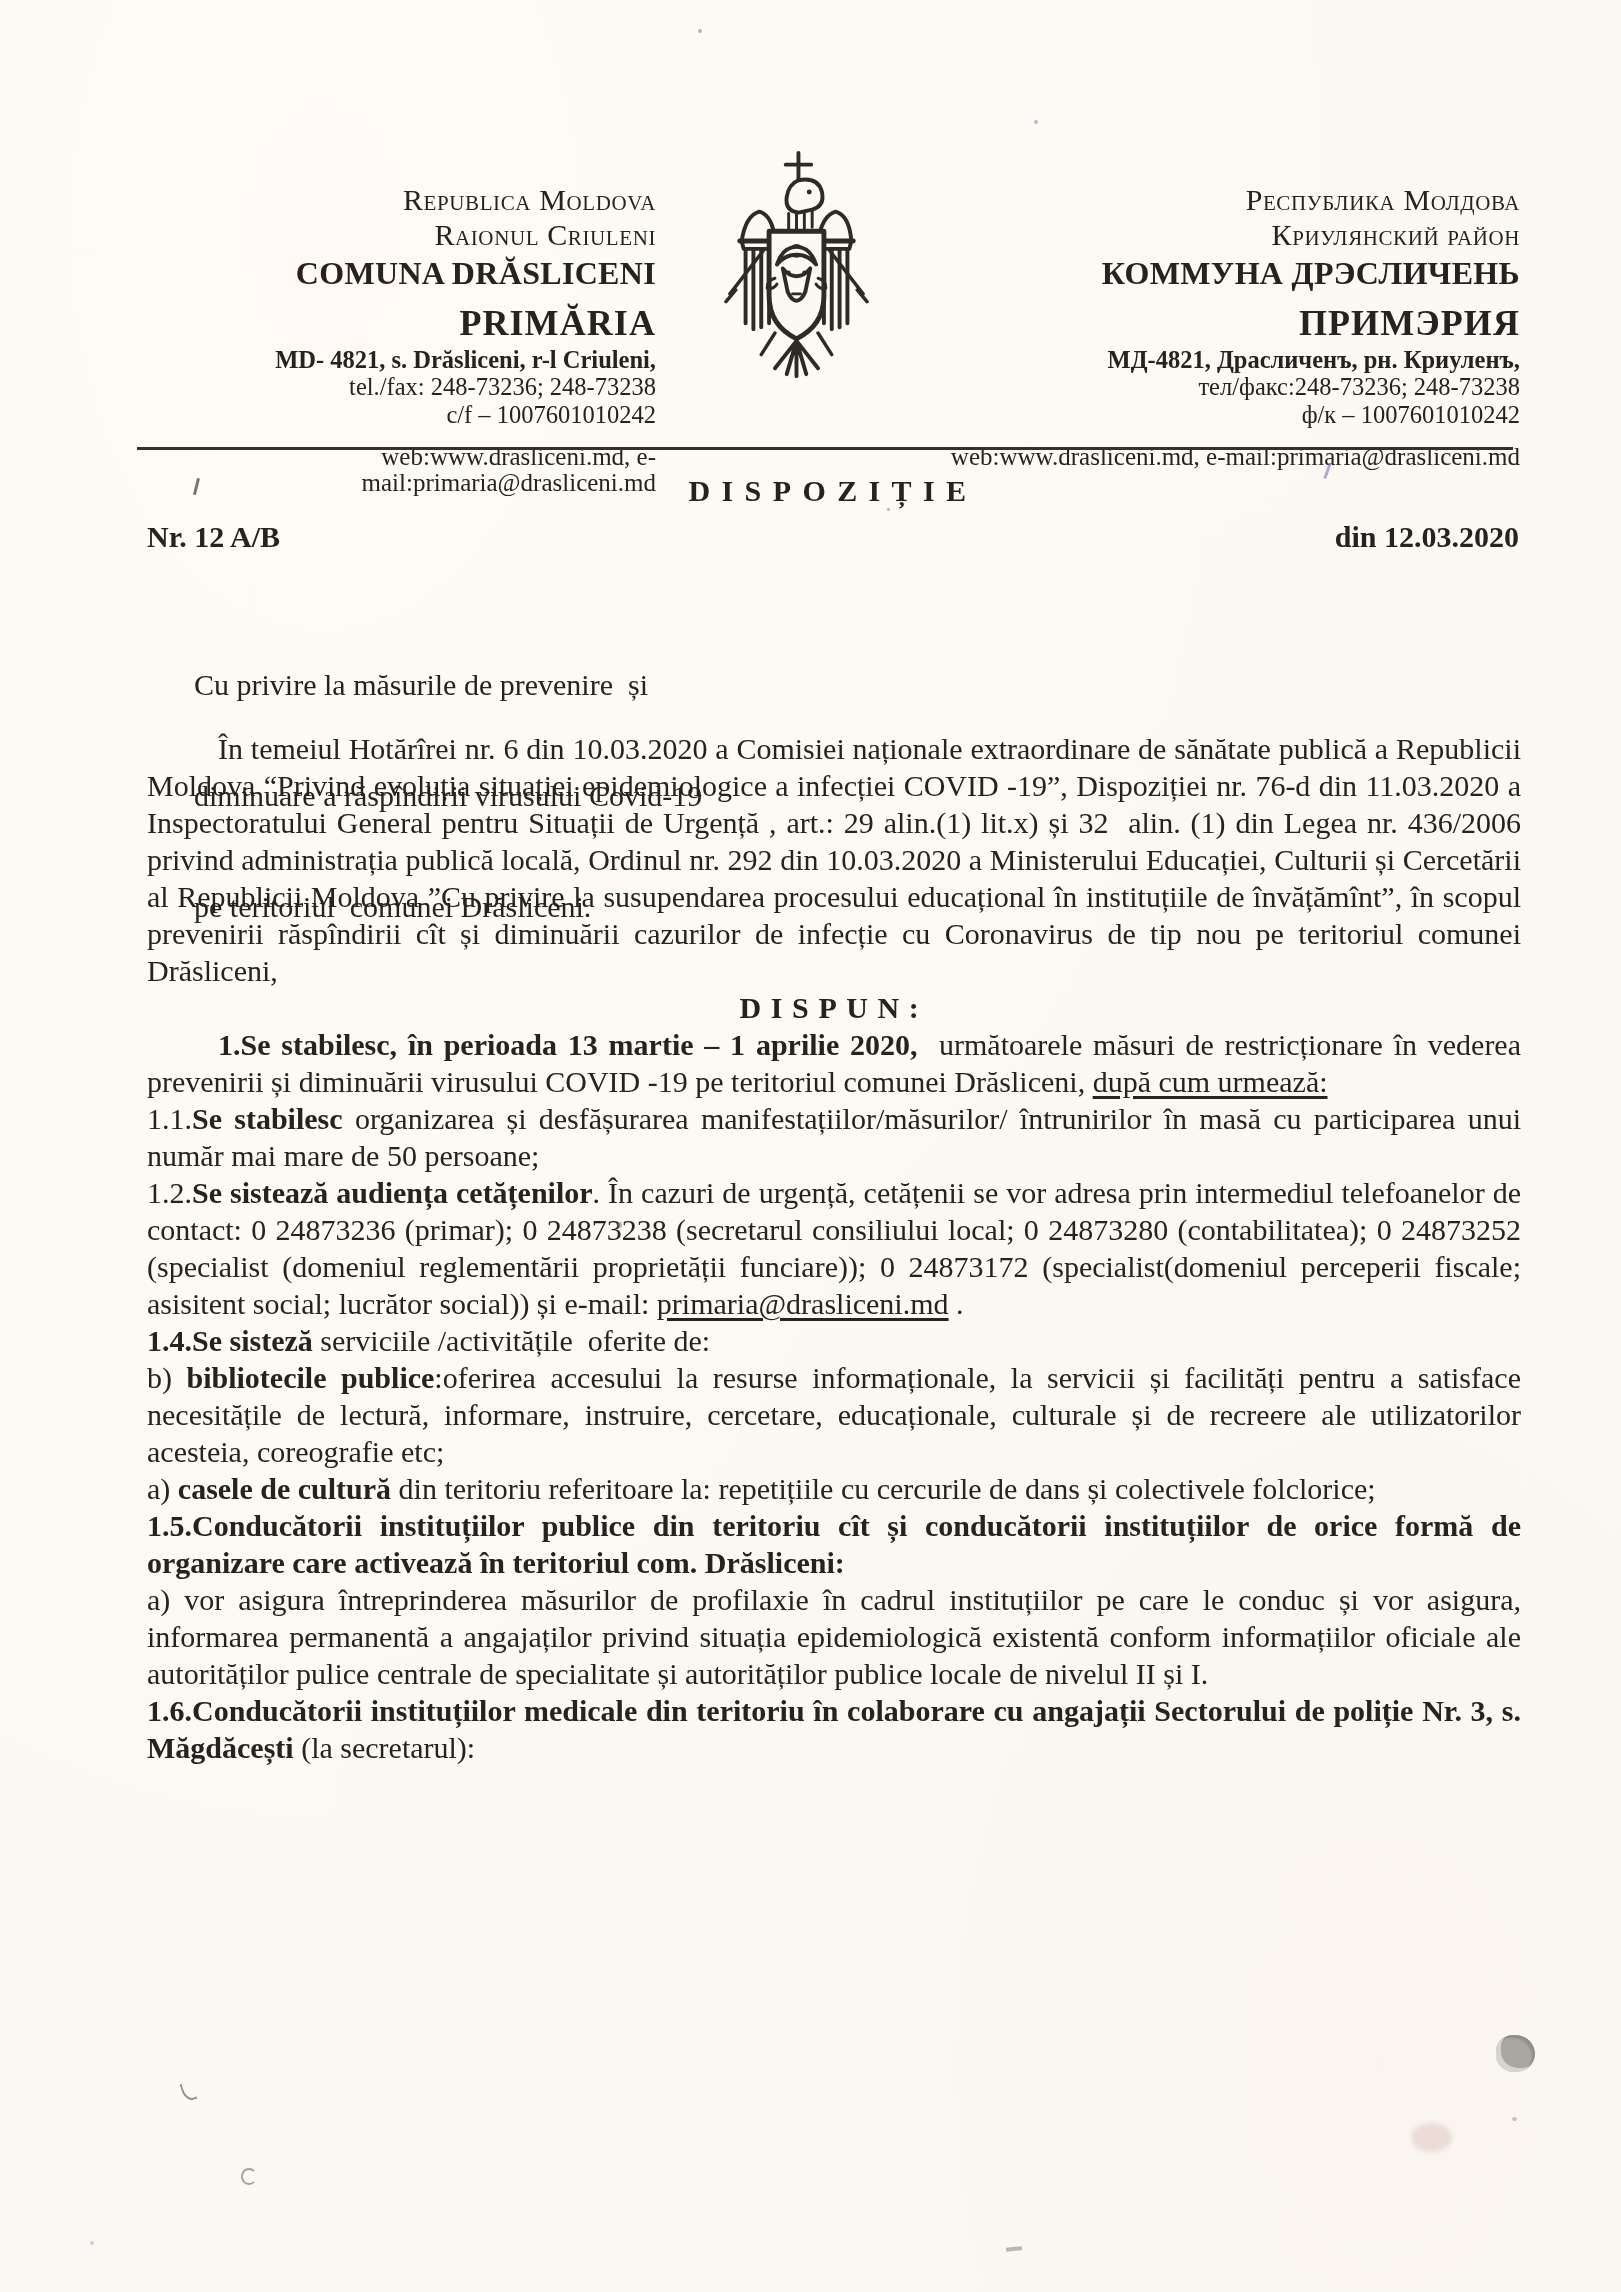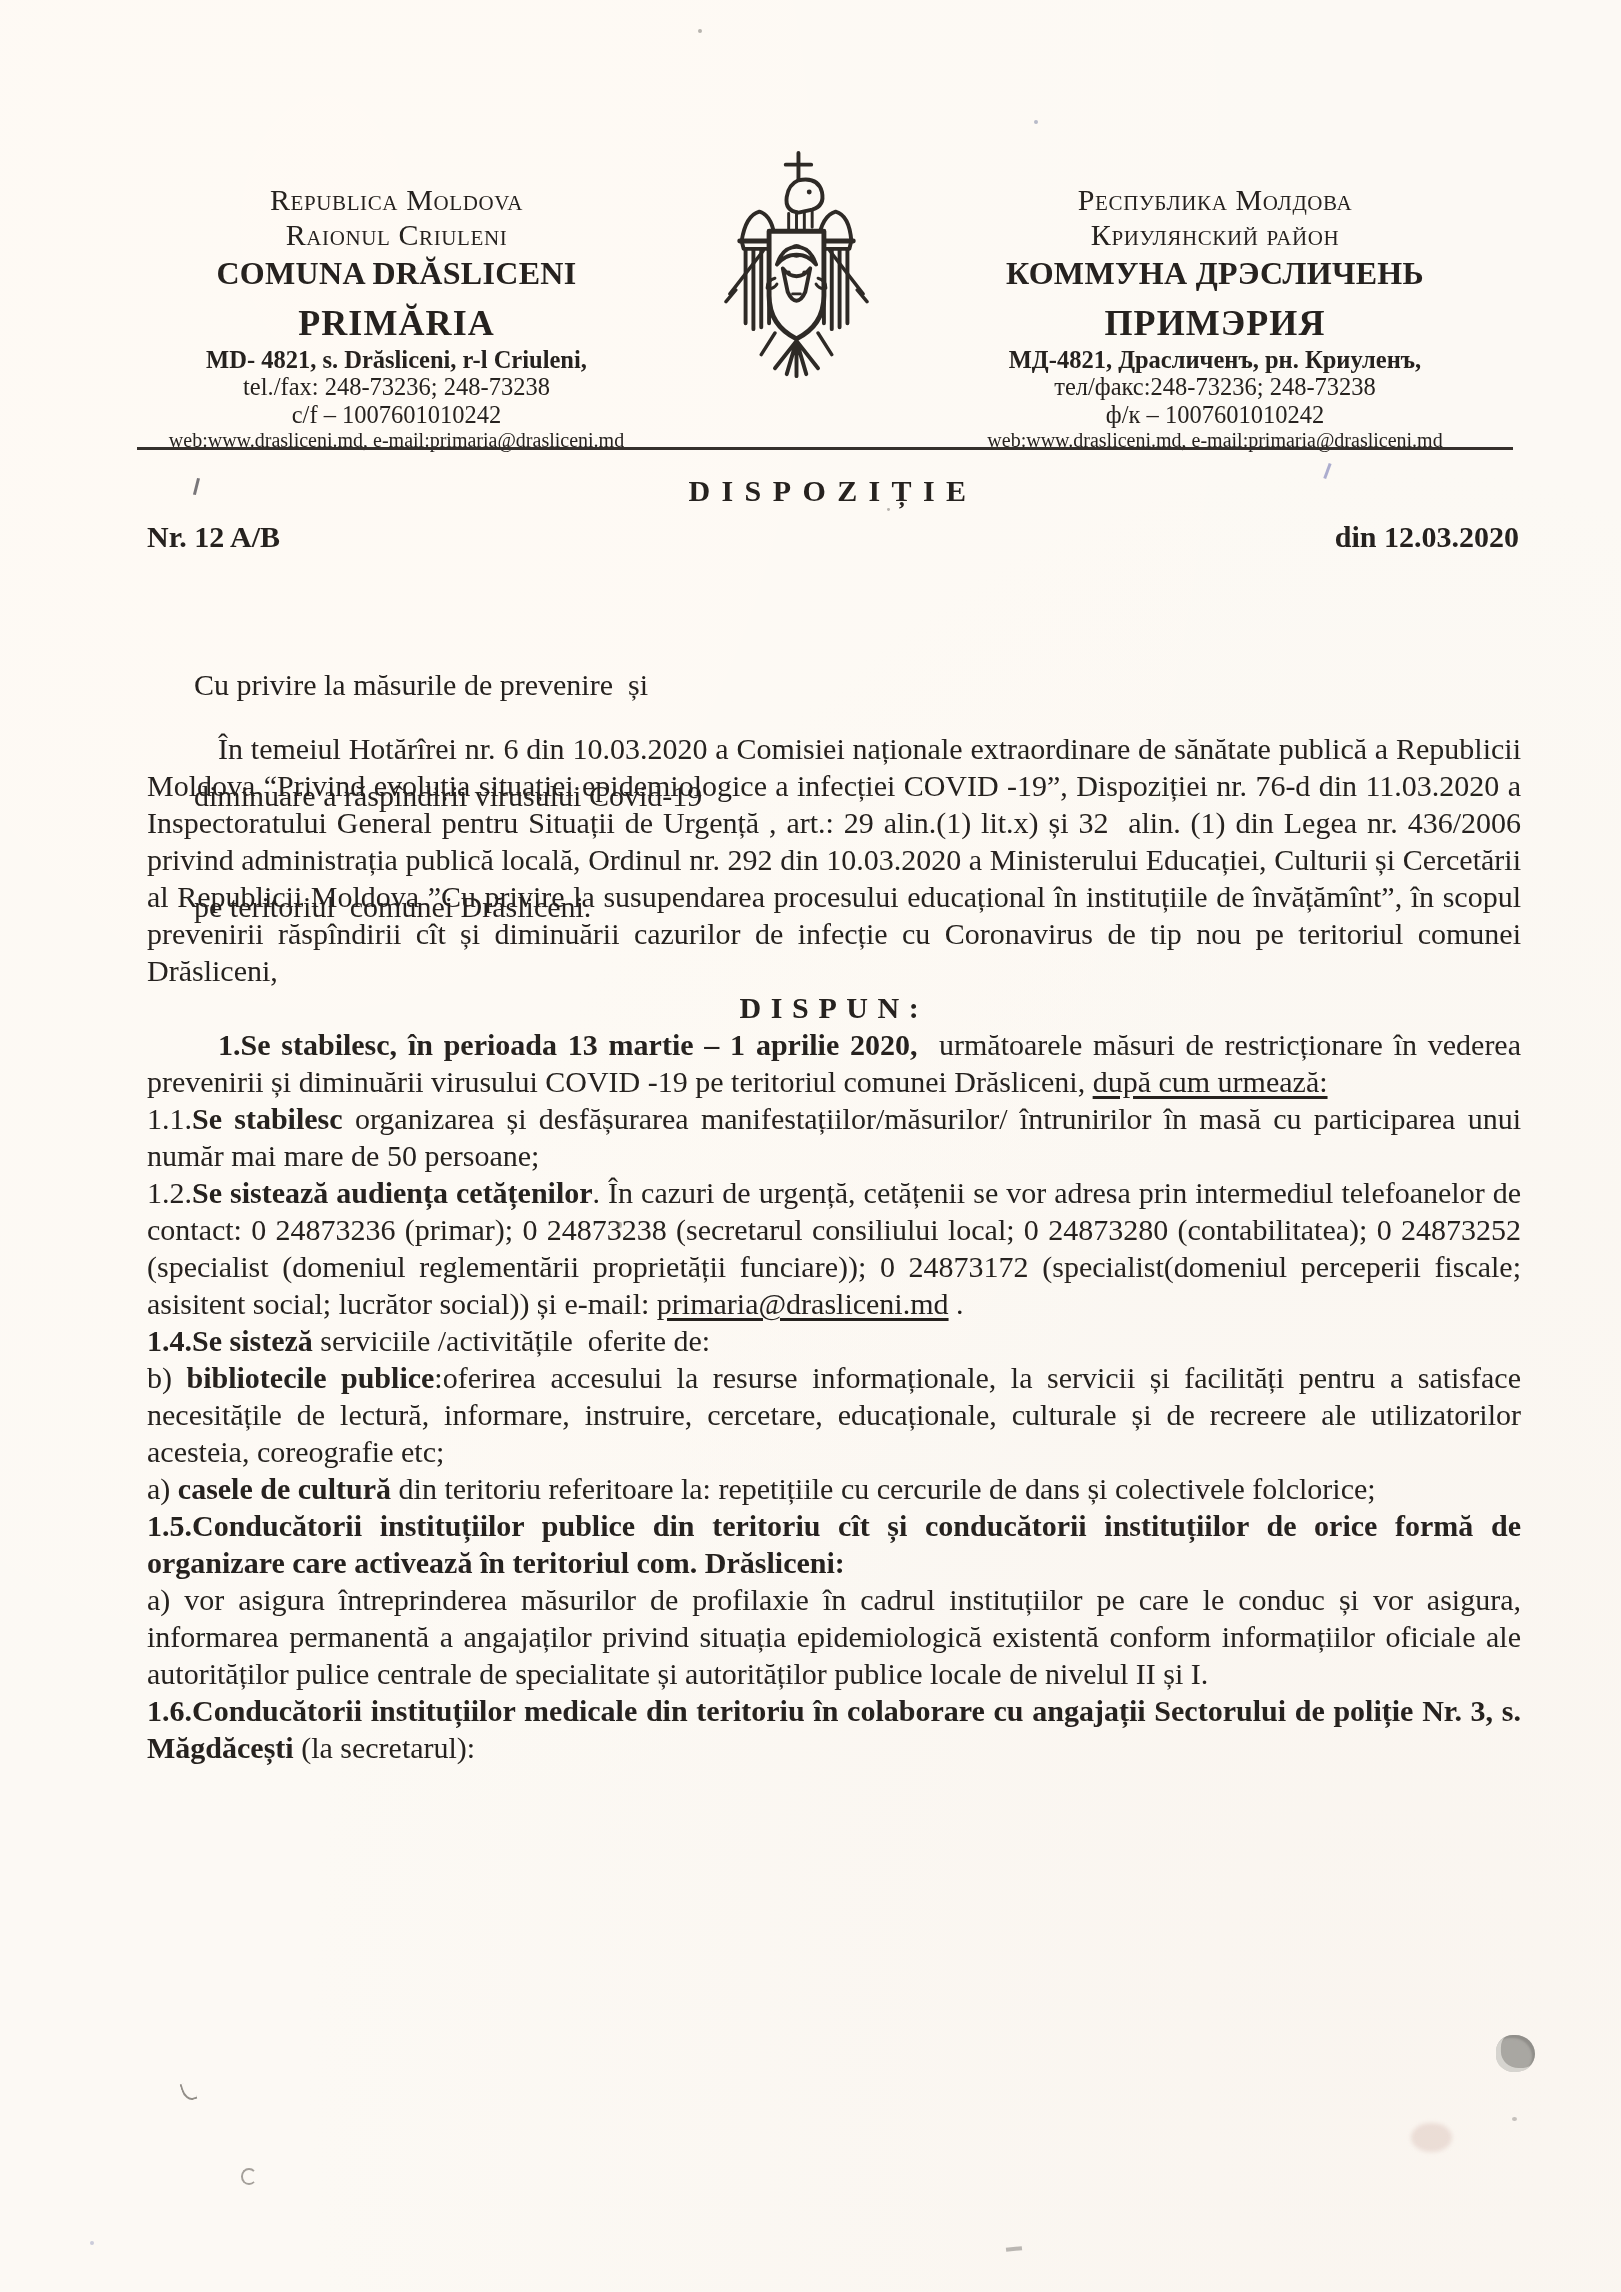--- a/index.html
+++ b/index.html
@@ -9,30 +9,30 @@
     background:#fcf9f4;
     background-image:
       radial-gradient(ellipse at 20% 10%, rgba(255,250,244,.9) 0%, rgba(252,248,242,0) 60%),
       radial-gradient(ellipse at 85% 90%, rgba(248,242,236,.6) 0%, rgba(252,249,244,0) 55%);
     overflow:hidden;
     font-family:"Liberation Serif","DejaVu Serif",serif;
     color:#26221f;
   }
   .abs{position:absolute;}
   
-  .hblock{text-align:center;line-height:1.18;}
+  .hblock{text-align:right;line-height:1.18;}
   #hdr-left{left:137px;top:182px;width:519px;}
   #hdr-right{left:910px;top:182px;width:610px;}
   .sc{font-variant:small-caps;letter-spacing:.02em;}
   .h-country,.h-district{font-size:30px;}
   .h-commune{font-size:32px;font-weight:bold;margin-top:2px;letter-spacing:.01em;}
   .h-office{font-size:36px;font-weight:bold;margin-top:9px;letter-spacing:.03em;}
   .h-addr{font-size:24.5px;line-height:27.4px;margin-top:2px;font-weight:bold;}
   .h-addr2{font-size:24.5px;line-height:27.4px;}
-  .h-web{font-size:20px;line-height:25.5px;margin-top:0;}
+  .h-web{font-size:25px;line-height:25.5px;margin-top:16px;}
   #hdr-rule{left:137px;top:447px;width:1376px;height:2.9px;background:#35302c;}
   
   #emblem{left:716px;top:147px;}
   
   #doc-title{left:147px;top:474px;width:1372px;text-align:center;
     font-size:30px;font-weight:bold;letter-spacing:.38em;}
   #num-row{left:147px;top:520px;width:1372px;display:flex;justify-content:space-between;
     font-size:30px;font-weight:bold;}
   
   #subject{left:194px;top:592px;font-size:30px;line-height:37px;white-space:pre-wrap;}

